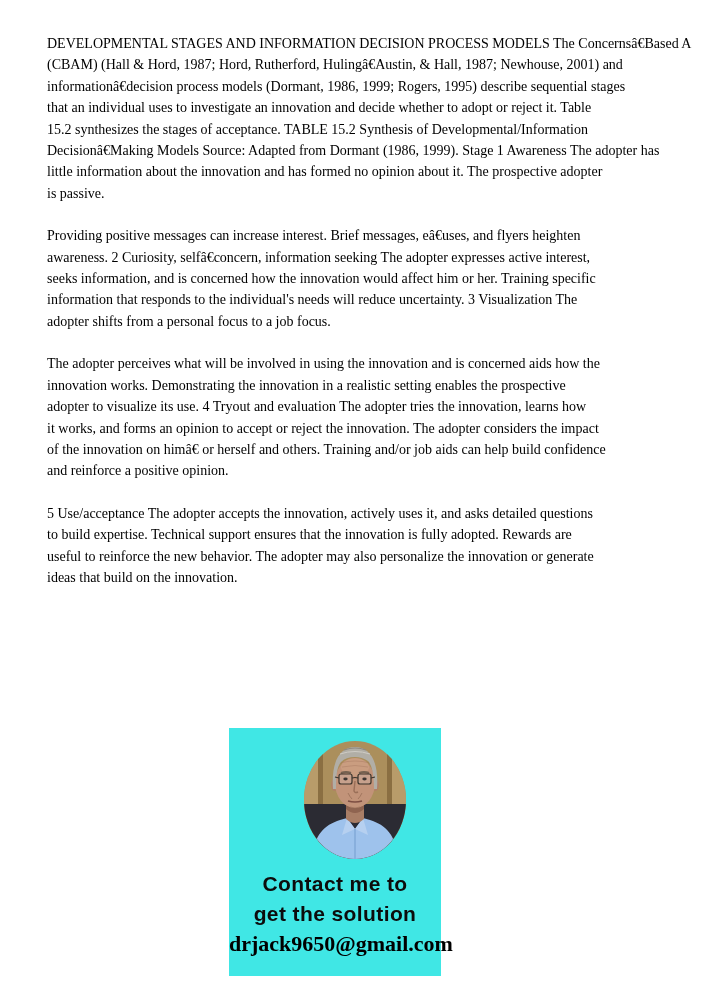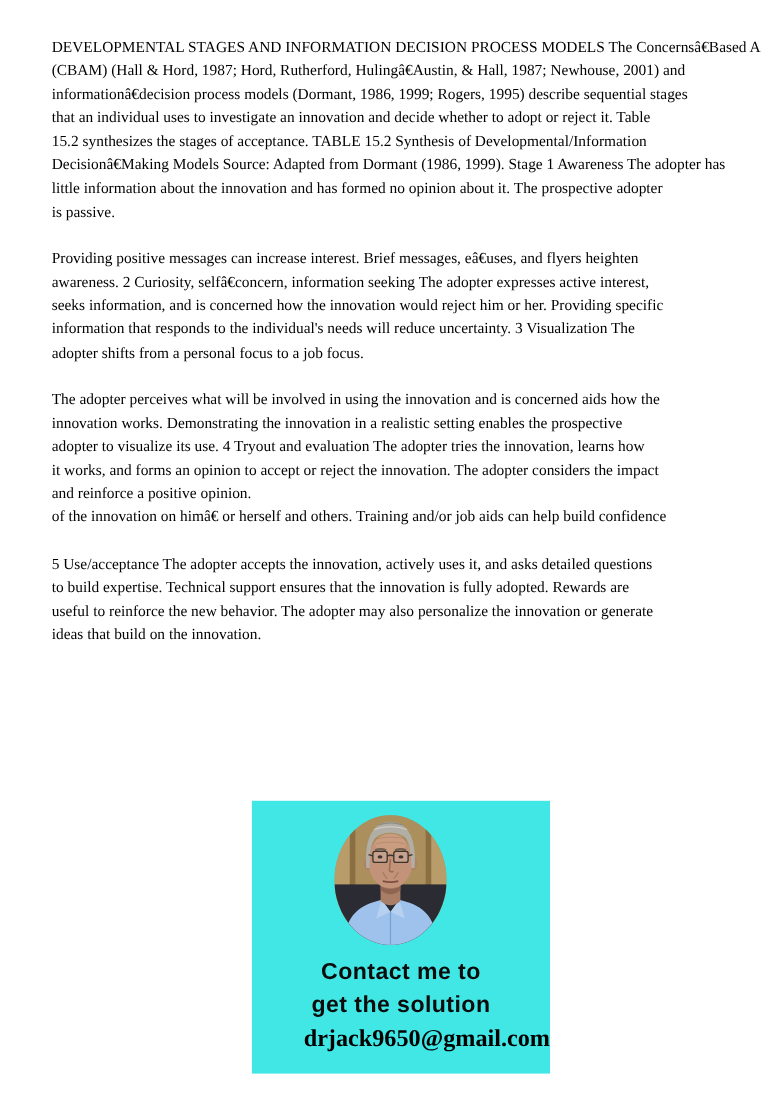--- a/index.html
+++ b/index.html
@@ -12,21 +12,21 @@
   }
   .page { position:absolute; inset:0; }
   .text-block {
     position:absolute; left:47px; top:33px;
     font-size:14px; line-height:21.4px; color:#000;
   }
   .para { margin:0 0 21px 0; }
   .line { white-space:nowrap; }
   .contact-card {
     position:absolute; left:229px; top:728px;
-    width:271px; height:248px;
+    width:212px; height:248px;
     background:#40e7e5;
   }
   .portrait { position:absolute; left:75px; top:13px; width:102px; height:118px; }
   .headline {
     position:absolute; top:141px; left:0; right:0;
     text-align:center;
     font-family:"Liberation Sans", sans-serif;
     font-weight:bold; font-size:21px; line-height:30px;
     color:#0c0c0c; letter-spacing:0.4px;
   }
@@ -49,31 +49,31 @@
       <div class="line">informationâ€decision process models (Dormant, 1986, 1999; Rogers, 1995) describe sequential stages</div>
       <div class="line">that an individual uses to investigate an innovation and decide whether to adopt or reject it. Table</div>
       <div class="line">15.2 synthesizes the stages of acceptance. TABLE 15.2 Synthesis of Developmental/Information</div>
       <div class="line">Decisionâ€Making Models Source: Adapted from Dormant (1986, 1999). Stage 1 Awareness The adopter has</div>
       <div class="line">little information about the innovation and has formed no opinion about it. The prospective adopter</div>
       <div class="line">is passive.</div>
     </div>
     <div class="para">
       <div class="line">Providing positive messages can increase interest. Brief messages, eâ€uses, and flyers heighten</div>
       <div class="line">awareness. 2 Curiosity, selfâ€concern, information seeking The adopter expresses active interest,</div>
-      <div class="line">seeks information, and is concerned how the innovation would reject him or her. Providing specific</div>
+      <div class="line">seeks information, and is concerned how the innovation would affect him or her. Training specific</div>
       <div class="line">information that responds to the individual's needs will reduce uncertainty. 3 Visualization The</div>
       <div class="line">adopter shifts from a personal focus to a job focus.</div>
     </div>
     <div class="para">
       <div class="line">The adopter perceives what will be involved in using the innovation and is concerned aids how the</div>
       <div class="line">innovation works. Demonstrating the innovation in a realistic setting enables the prospective</div>
       <div class="line">adopter to visualize its use. 4 Tryout and evaluation The adopter tries the innovation, learns how</div>
       <div class="line">it works, and forms an opinion to accept or reject the innovation. The adopter considers the impact</div>
+      <div class="line">of the innovation on himâ€ or herself and others. Training and/or job aids can help build confidence</div>
       <div class="line">and reinforce a positive opinion.</div>
-      <div class="line">of the innovation on himâ€ or herself and others. Training and/or job aids can help build confidence</div>
     </div>
     <div class="para">
       <div class="line">5 Use/acceptance The adopter accepts the innovation, actively uses it, and asks detailed questions</div>
       <div class="line">to build expertise. Technical support ensures that the innovation is fully adopted. Rewards are</div>
       <div class="line">useful to reinforce the new behavior. The adopter may also personalize the innovation or generate</div>
       <div class="line">ideas that build on the innovation.</div>
     </div>
   </div>
 
   <div class="contact-card">

